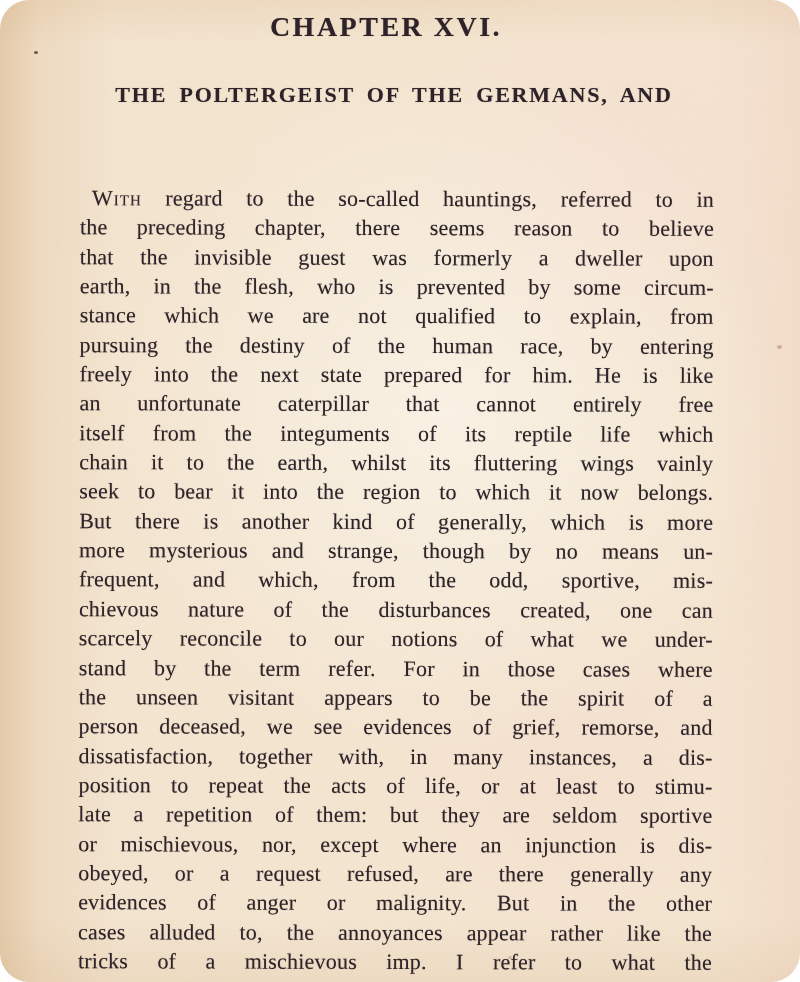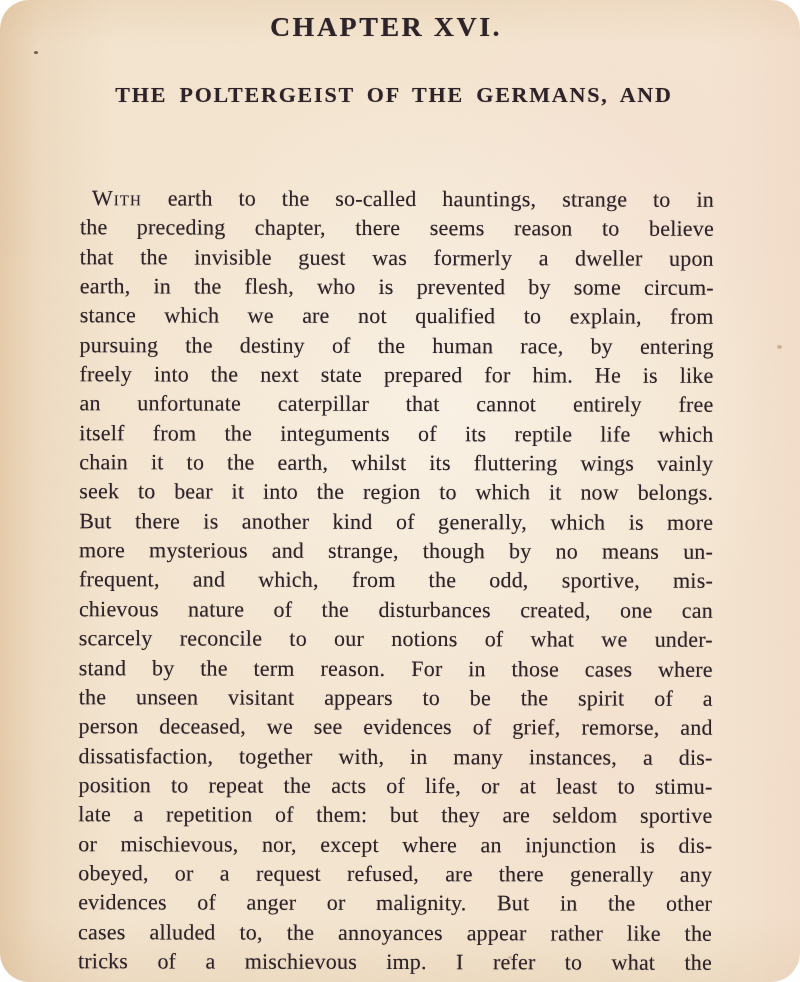--- a/index.html
+++ b/index.html
@@ -67,37 +67,37 @@
         </feComponentTransfer>
     </filter>
     <rect width="100%" height="100%" filter="url(#grainf)"></rect>
   </svg>
 
   <div class="heading">CHAPTER XVI.</div>
 
   <div class="subtitle l1">THE POLTERGEIST OF THE GERMANS, AND</div>
 
   <div class="body-text">
-      <div class="line"><span class="smallcaps">With</span><span class="normal"> earth to the so-called </span><span class="italic">hauntings,</span><span class="normal"> strange to in</span></div>
+      <div class="line"><span class="smallcaps">With</span><span class="normal"> regard to the so-called </span><span class="italic">hauntings,</span><span class="normal"> referred to in</span></div>
       <div class="line"><span class="normal">the preceding chapter, there seems reason to believe</span></div>
       <div class="line"><span class="normal">that the invisible guest was formerly a dweller upon</span></div>
       <div class="line"><span class="normal">earth, in the flesh, who is prevented by some circum-</span></div>
       <div class="line"><span class="normal">stance which we are not qualified to explain, from</span></div>
       <div class="line"><span class="normal">pursuing the destiny of the human race, by entering</span></div>
       <div class="line"><span class="normal">freely into the next state prepared for him.  He is like</span></div>
       <div class="line"><span class="normal">an unfortunate caterpillar that cannot entirely free</span></div>
       <div class="line"><span class="normal">itself from the integuments of its reptile life which</span></div>
       <div class="line"><span class="normal">chain it to the earth, whilst its fluttering wings vainly</span></div>
       <div class="line"><span class="normal">seek to bear it into the region to which it now belongs.</span></div>
       <div class="line"><span class="normal">But there is another kind of </span><span class="italic">generally,</span><span class="normal"> which is more</span></div>
       <div class="line"><span class="normal">more mysterious and strange, though by no means un-</span></div>
       <div class="line"><span class="normal">frequent, and which, from the odd, sportive, mis-</span></div>
       <div class="line"><span class="normal">chievous nature of the disturbances created, one can</span></div>
       <div class="line"><span class="normal">scarcely reconcile to our notions of what we under-</span></div>
-      <div class="line"><span class="normal">stand by the term </span><span class="italic">reason.</span><span class="normal">  For in those cases where</span></div>
+      <div class="line"><span class="normal">stand by the term </span><span class="italic">refer.</span><span class="normal">  For in those cases where</span></div>
       <div class="line"><span class="normal">the unseen visitant appears to be the spirit of a</span></div>
       <div class="line"><span class="normal">person deceased, we see evidences of grief, remorse, and</span></div>
       <div class="line"><span class="normal">dissatisfaction, together with, in many instances, a dis-</span></div>
       <div class="line"><span class="normal">position to repeat the acts of life, or at least to stimu-</span></div>
       <div class="line"><span class="normal">late a repetition of them: but they are seldom sportive</span></div>
       <div class="line"><span class="normal">or mischievous, nor, except where an injunction is dis-</span></div>
       <div class="line"><span class="normal">obeyed, or a request refused, are there generally any</span></div>
       <div class="line"><span class="normal">evidences of anger or malignity.  But in the other</span></div>
       <div class="line"><span class="normal">cases alluded to, the annoyances appear rather like the</span></div>
       <div class="line"><span class="normal">tricks of a mischievous imp.  I refer to what the</span></div>

